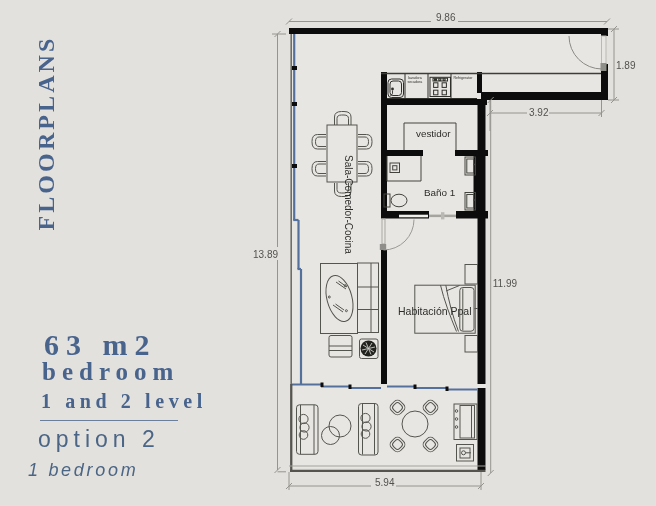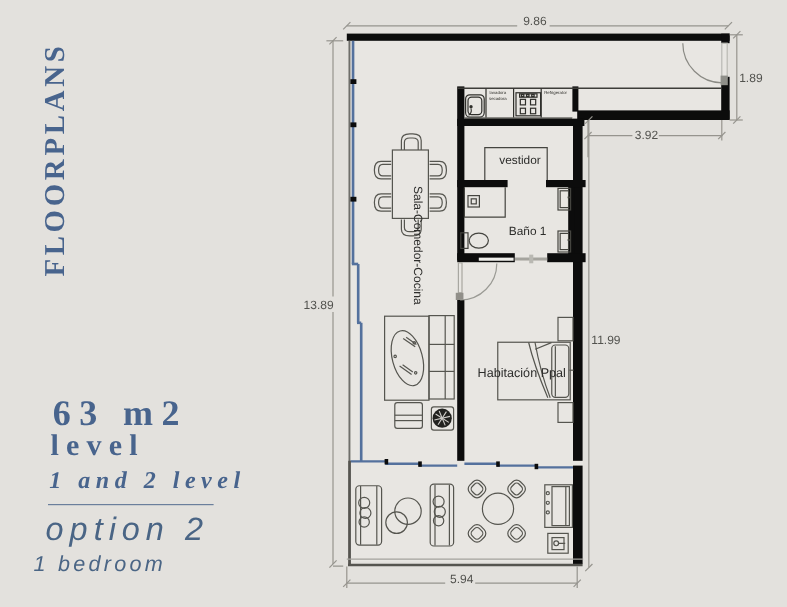--- a/index.html
+++ b/index.html
@@ -10,24 +10,24 @@
   .sans{font-family:"Liberation Sans", sans-serif;color:#4a6585;}
 </style>
 </head>
 <body>
 
   <div class="abs serif" id="fp" style="left:-73px;top:118px;width:242px;height:30px;
        text-align:center;font-size:24px;font-weight:bold;letter-spacing:3.1px;
        transform:rotate(-90deg);transform-origin:center;">FLOORPLANS</div>
 
   <div class="abs serif" style="left:44px;top:328px;font-size:30px;font-weight:bold;letter-spacing:7px;">63 m2</div>
-  <div class="abs serif" style="left:42px;top:358px;font-size:25px;font-weight:bold;letter-spacing:6px;">level</div>
-  <div class="abs serif" style="left:41px;top:389.5px;font-size:20px;font-weight:bold;letter-spacing:4.6px;font-style:italic;">1 and 2 level</div>
+  <div class="abs serif" style="left:42px;top:358px;font-size:25px;font-weight:bold;letter-spacing:6px;">bedroom</div>
+  <div class="abs serif" style="left:41px;top:389.5px;font-size:20px;font-weight:bold;letter-spacing:4.6px;">1 and 2 level</div>
   <div class="abs" style="left:40px;top:420px;width:138px;height:1px;background:#6b7f9c;"></div>
-  <div class="abs sans" style="left:38px;top:426px;font-size:27px;font-style:italic;letter-spacing:5px;">option 2</div>
+  <div class="abs sans" style="left:38px;top:426px;font-size:23px;letter-spacing:5px;">option 2</div>
   <div class="abs sans" style="left:28px;top:460px;font-size:18px;font-style:italic;letter-spacing:2.7px;">1 bedroom</div>
 
   <svg class="abs" style="left:0;top:0" width="656" height="506" viewBox="0 0 656 506">
     <g fill="#e8e6e2">
       <polygon points="292,34 606,34 606,96 486,96 486,468 292,468"></polygon>
     </g>
     <g id="walls" fill="#0c0c0c">
 
       <rect x="289" y="28" width="319" height="6"></rect>
 

